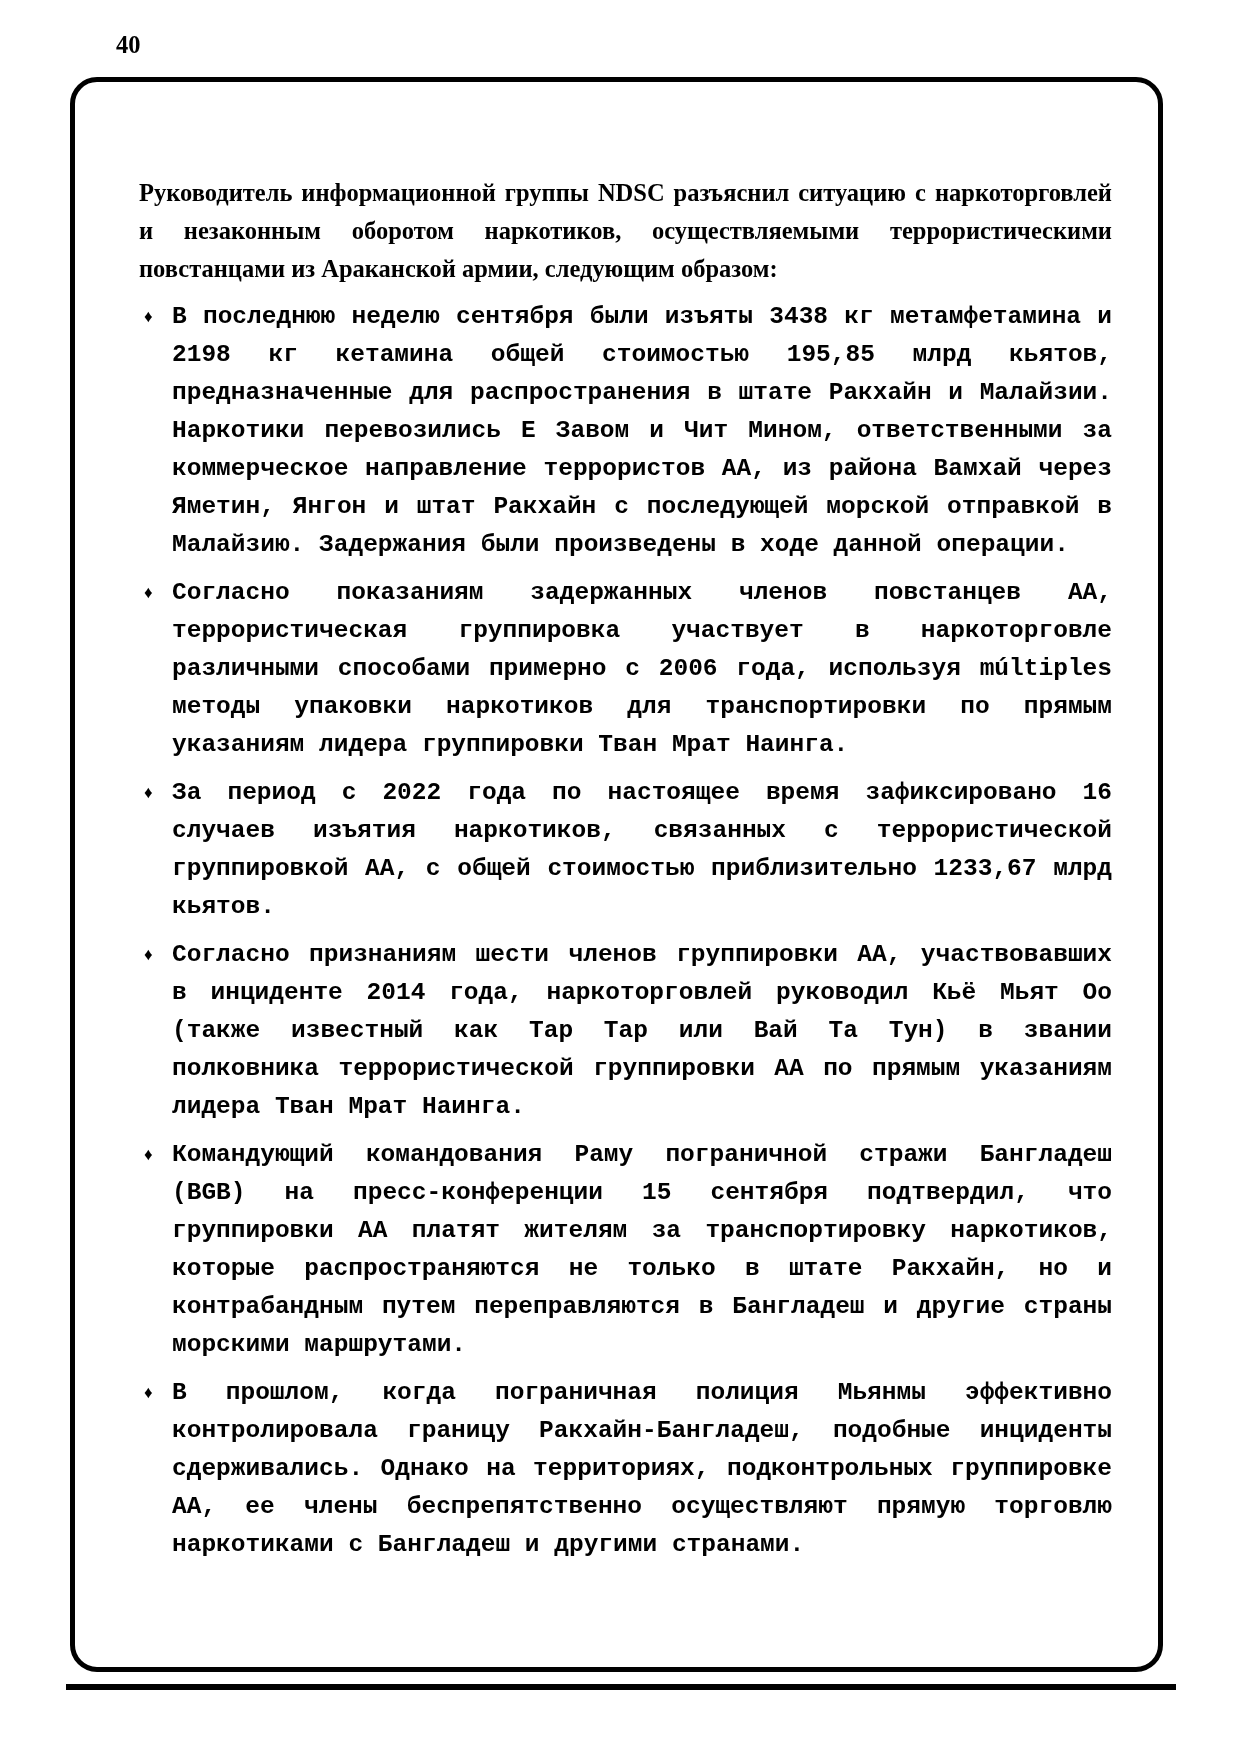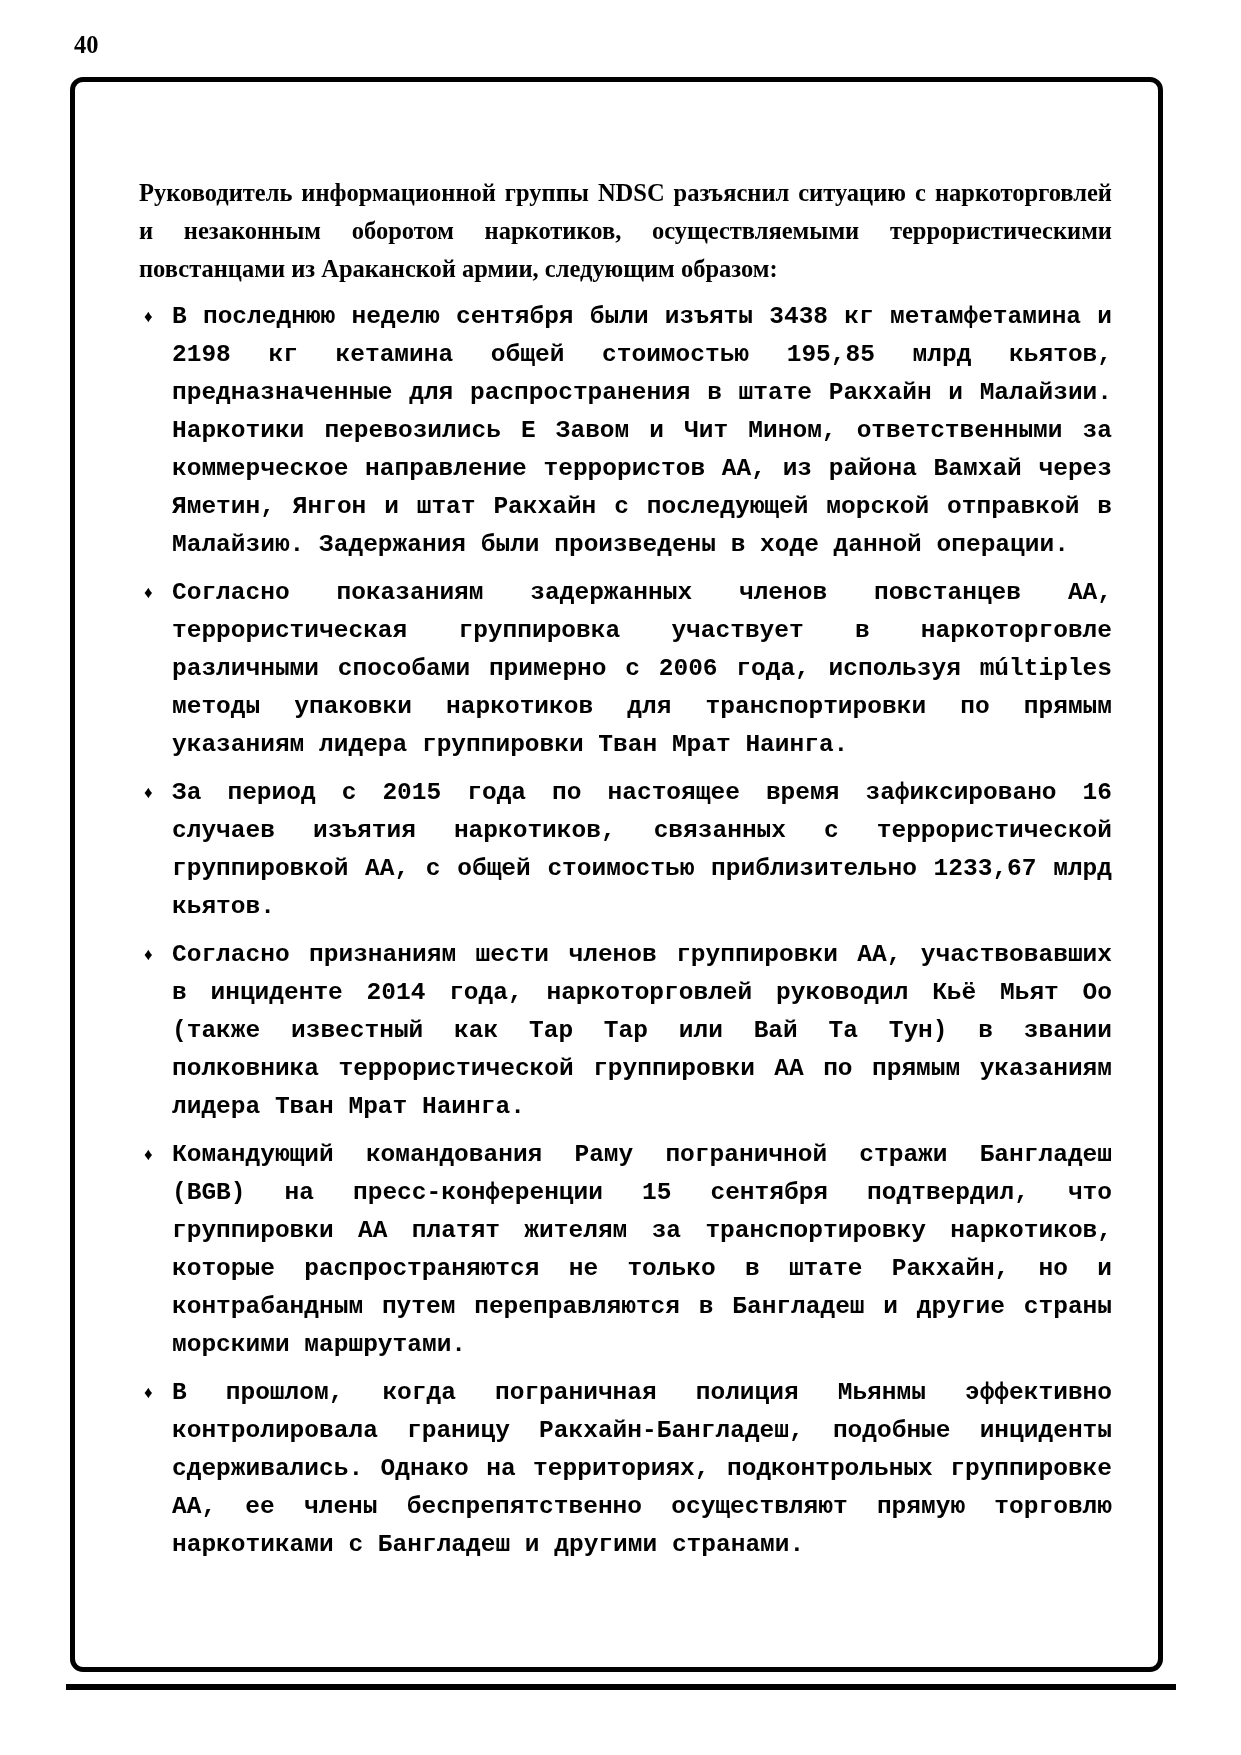--- a/index.html
+++ b/index.html
@@ -23,29 +23,30 @@
     font-weight: bold;
   }
   .content-box {
     position: absolute;
     left: 70px;
     top: 77px;
     width: 1093px;
     height: 1595px;
     box-sizing: border-box;
     border: 5px solid #000000;
-    border-radius: 13px;
+    border-radius: 27px;
     padding: 92px 46px 40px 64px;
     overflow: hidden;
   }
   .doc-text {
     font-size: 24.5px;
     font-weight: bold;
     line-height: 38px;
     text-align: justify;
+    margin-left: 42px;
   }
   .intro {
     margin: 0 0 10px 0;
   }
   .bullet-list {
     list-style: none;
     margin: 0;
     padding: 0;
   }
   .bullet-item {
@@ -93,21 +94,21 @@
       <span class="bullet-text">В последнюю неделю сентября были изъяты 3438 кг метамфетамина и 2198 кг кетамина общей стоимостью 195,85 млрд кьятов, предназначенные для распространения в штате Ракхайн и Малайзии. Наркотики перевозились Е Завом и Чит Мином, ответственными за коммерческое направление террористов АА, из района Вамхай через Яметин, Янгон и штат Ракхайн с последующей морской отправкой в Малайзию. Задержания были произведены в ходе данной операции.</span>
     </li>
 
     <li class="bullet-item">
       <span class="bullet-marker">♦</span>
       <span class="bullet-text">Согласно показаниям задержанных членов повстанцев АА, террористическая группировка участвует в наркоторговле различными способами примерно с 2006 года, используя múltiples методы упаковки наркотиков для транспортировки по прямым указаниям лидера группировки Тван Мрат Наинга.</span>
     </li>
 
     <li class="bullet-item">
       <span class="bullet-marker">♦</span>
-      <span class="bullet-text">За период с 2015 года по настоящее время зафиксировано 16 случаев изъятия наркотиков, связанных с террористической группировкой АА, с общей стоимостью приблизительно 1233,67 млрд кьятов.</span>
+      <span class="bullet-text">За период с 2022 года по настоящее время зафиксировано 16 случаев изъятия наркотиков, связанных с террористической группировкой АА, с общей стоимостью приблизительно 1233,67 млрд кьятов.</span>
     </li>
 
     <li class="bullet-item">
       <span class="bullet-marker">♦</span>
       <span class="bullet-text">Согласно признаниям шести членов группировки АА, участвовавших в инциденте 2014 года, наркоторговлей руководил Кьё Мьят Оо (также известный как Тар Тар или Вай Та Тун) в звании полковника террористической группировки АА по прямым указаниям лидера Тван Мрат Наинга.</span>
     </li>
 
     <li class="bullet-item">
       <span class="bullet-marker">♦</span>
       <span class="bullet-text">Командующий командования Раму пограничной стражи Бангладеш (BGB) на пресс-конференции 15 сентября подтвердил, что группировки АА платят жителям за транспортировку наркотиков, которые распространяются не только в штате Ракхайн, но и контрабандным путем переправляются в Бангладеш и другие страны морскими маршрутами.</span>

